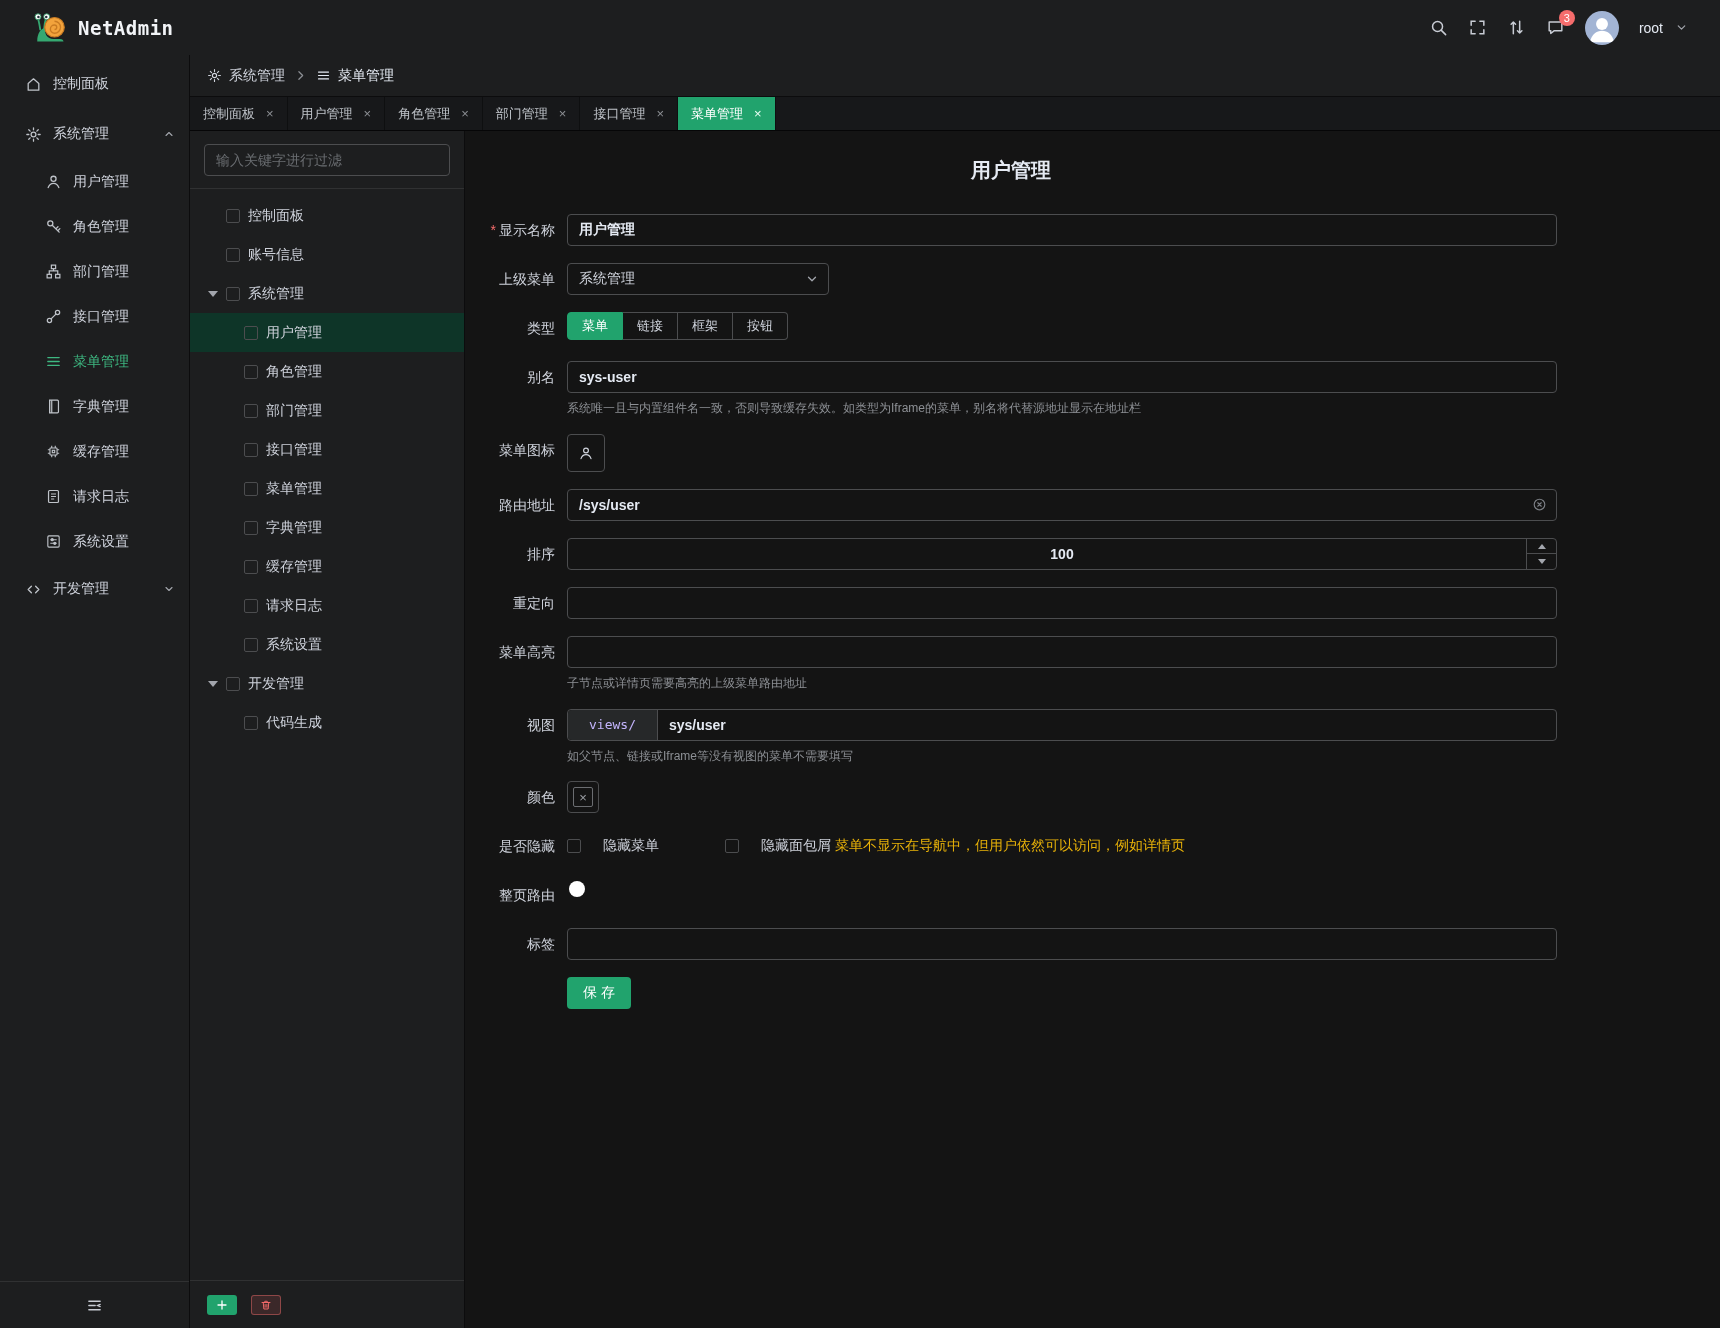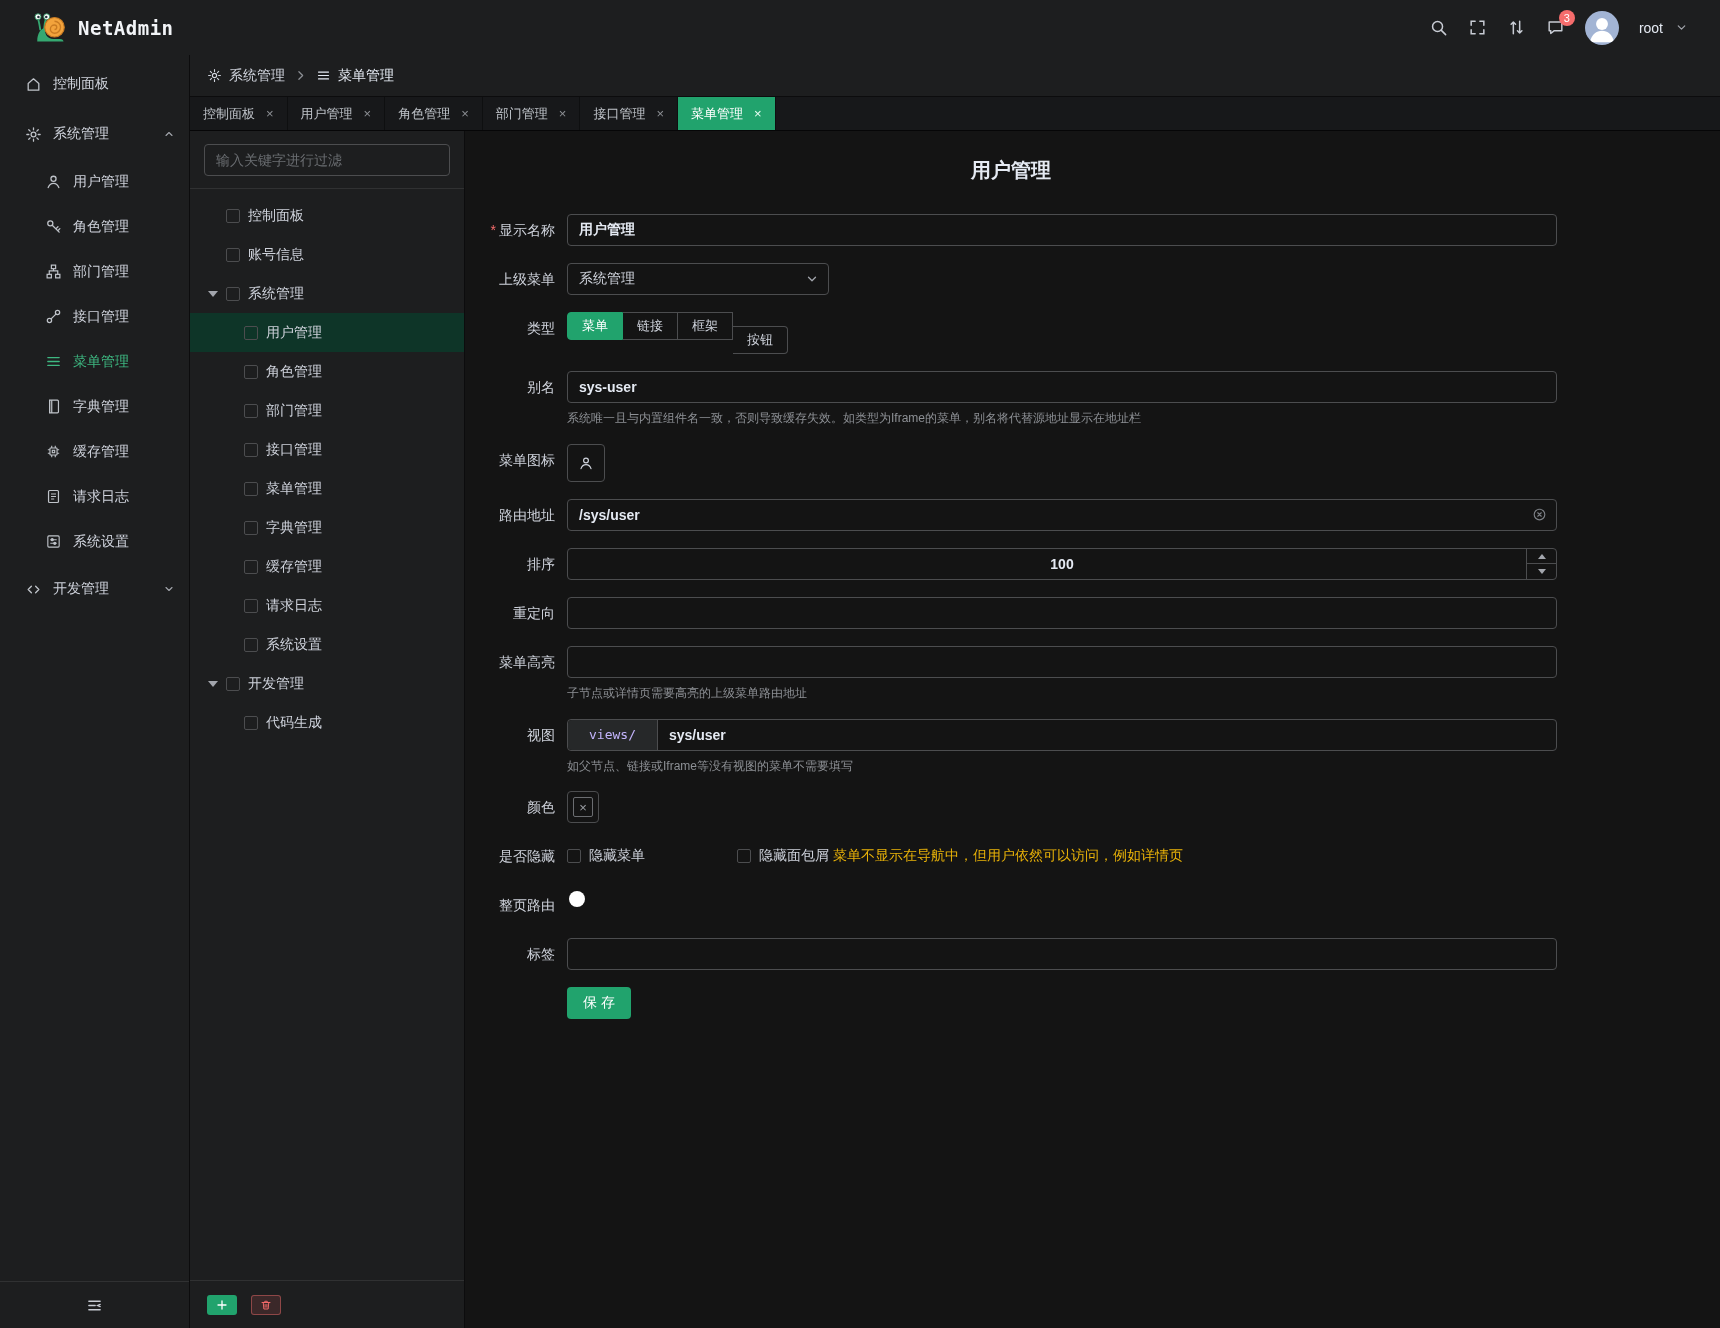--- a/index.html
+++ b/index.html
@@ -115,21 +115,21 @@
     font-family:"Liberation Sans", sans-serif; }
   .sel { width:262px; cursor:pointer; }
   .sel .sel-val { flex:1; padding:0 11px; color:#cfd3dc; font-weight:normal; }
   .sel .sel-chev { width:14px; height:14px; color:#a3a6ad; margin-right:9px; }
 
   .seg { display:inline-flex; }
   .seg-btn { height:28px; padding:0 14px; background:transparent;
     border:1px solid #4c4d4f; border-left:none; color:#cfd3dc; font-size:13px;
     cursor:pointer; font-family:"Liberation Sans", sans-serif; }
   .seg-btn:first-child { border-left:1px solid #4c4d4f; border-radius:4px 0 0 4px; }
-  .seg-btn:last-child { border-radius:0 4px 4px 0;margin-top:14px; }
+  .seg-btn:last-child { border-radius:0 4px 4px 0; }
   .seg-btn.active { background:#21a36d; border-color:#21a36d; color:#fff; }
 
   .help { font-size:12px; color:#8d9095; margin-top:7px; line-height:1.4; }
 
   .icon-btn { width:38px; height:38px; border:1px solid #4c4d4f; border-radius:4px;
     background:transparent; color:#cfd3dc; display:flex; align-items:center;
     justify-content:center; cursor:pointer; }
   .icon-btn .ic2 { width:16px; height:16px; }
 
   .clear-ic { position:absolute; right:9px; width:15px; height:15px; color:#7d8086; cursor:pointer; }
@@ -147,23 +147,23 @@
     background:#262829; border-right:1px solid #4c4d4f; border-radius:4px 0 0 4px;
     color:#c4b5fd; font-family:"DejaVu Sans Mono", monospace; font-size:13px; }
 
   .color-btn { width:32px; height:32px; border:1px solid #4c4d4f; border-radius:4px;
     background:transparent; display:flex; align-items:center; justify-content:center; cursor:pointer; }
   .color-inner { width:20px; height:20px; border:1px solid #6b6d71; border-radius:2px;
     color:#9da0a6; font-size:13px; line-height:1; display:flex; align-items:center;
     justify-content:center; }
 
   .chk-line { display:flex; align-items:center; height:32px; }
-  .chkgrp { display:flex; align-items:center; gap:8px; cursor:pointer; }
+  .chkgrp { display:flex; align-items:center; gap:22px; cursor:pointer; }
   .chkgrp .lbl { color:#cfd3dc; }
-  .chkgrp + .chkgrp { margin-left:92px; }
+  .chkgrp + .chkgrp { margin-left:66px; }
   .chk-help { color:#eab308; margin-left:4px; }
 
   .switch { width:40px; height:20px; border-radius:10px; background:#4c4d4f;
     position:relative; cursor:pointer; margin-top:6px; }
   .switch .knob { position:absolute; left:2px; top:2px; width:16px; height:16px;
     border-radius:50%; background:#fff; }
 
   .save-btn { height:32px; padding:0 16px; background:#21a36d; border:none;
     border-radius:4px; color:#fff; font-size:14px; cursor:pointer;
     font-family:"Liberation Sans", sans-serif; }

